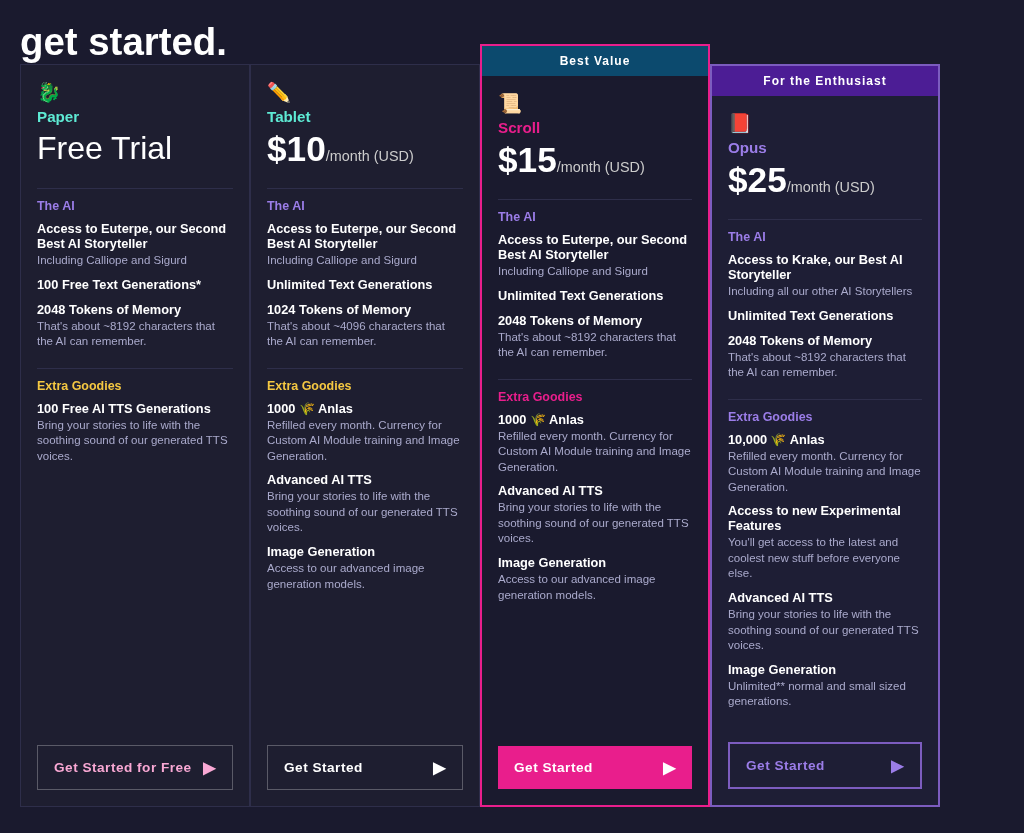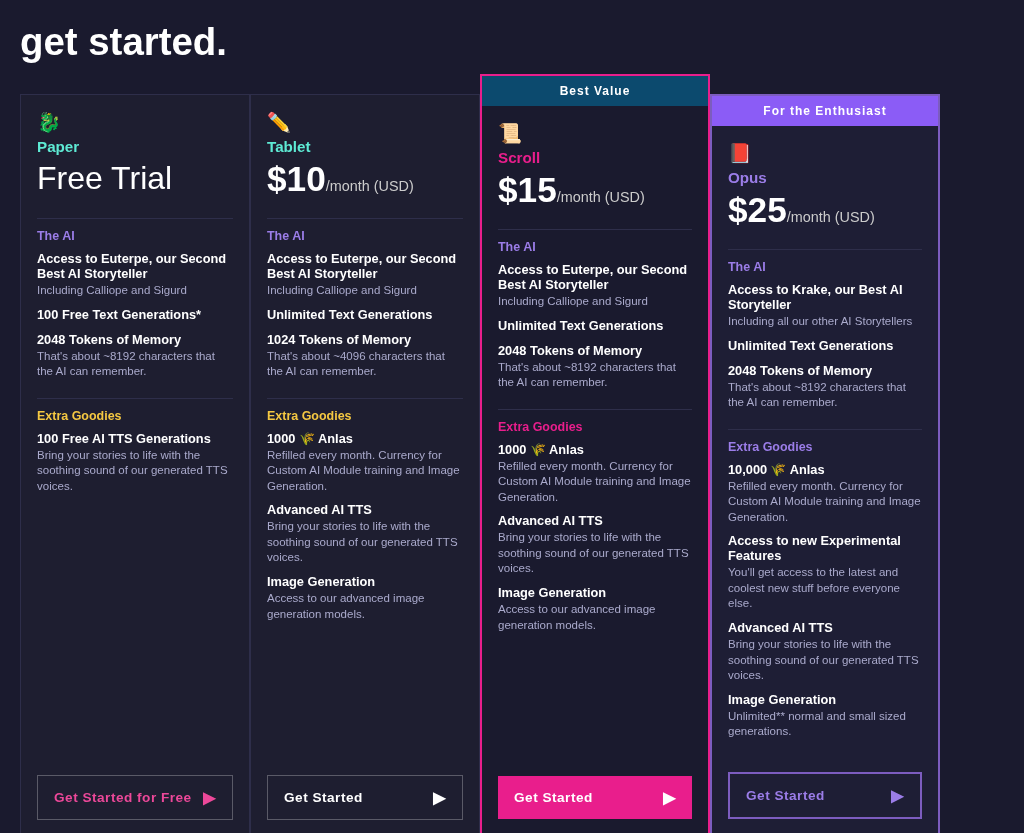--- a/index.html
+++ b/index.html
@@ -7,21 +7,20 @@
       background-color: #1a1a2e;
       font-family: 'Segoe UI', Arial, sans-serif;
       color: #ffffff;
       min-height: 833px;
       padding: 20px;
     }
     .page-title {
       font-size: 2.4rem;
       font-weight: 800;
       color: #ffffff;
-      margin-bottom: 30px;
     }
     .pricing-grid {
       display: grid;
       grid-template-columns: 230px 230px 230px 230px;
       gap: 0;
       align-items: stretch;
     }
 
     
     .card {
@@ -46,21 +45,21 @@
       padding: 8px;
       font-size: 0.75rem;
       font-weight: 700;
       letter-spacing: 1px;
     }
     .badge-best-value {
       background: #0c4a6e;
       color: #fff;
     }
     .badge-enthusiast {
-      background: #8b5cf6;
+      background: #4c1d95;
       color: #fff;
     }
 
     .card-body {
       padding: 16px;
       flex: 1;
       display: flex;
       flex-direction: column;
     }
 
@@ -145,21 +144,21 @@
       cursor: pointer;
       display: flex;
       align-items: center;
       justify-content: space-between;
       border: none;
       letter-spacing: 0.5px;
     }
     .cta-btn.free {
       background: transparent;
       border: 1px solid #ffffff44;
-      color: #ec4899;
+      color: #f9a8d4;
       text-align: right;
     }
     .cta-btn.tablet-btn {
       background: transparent;
       border: 1px solid #ffffff44;
       color: #fff;
     }
     .cta-btn.scroll-btn {
       background: #e91e8c;
       color: #fff;

